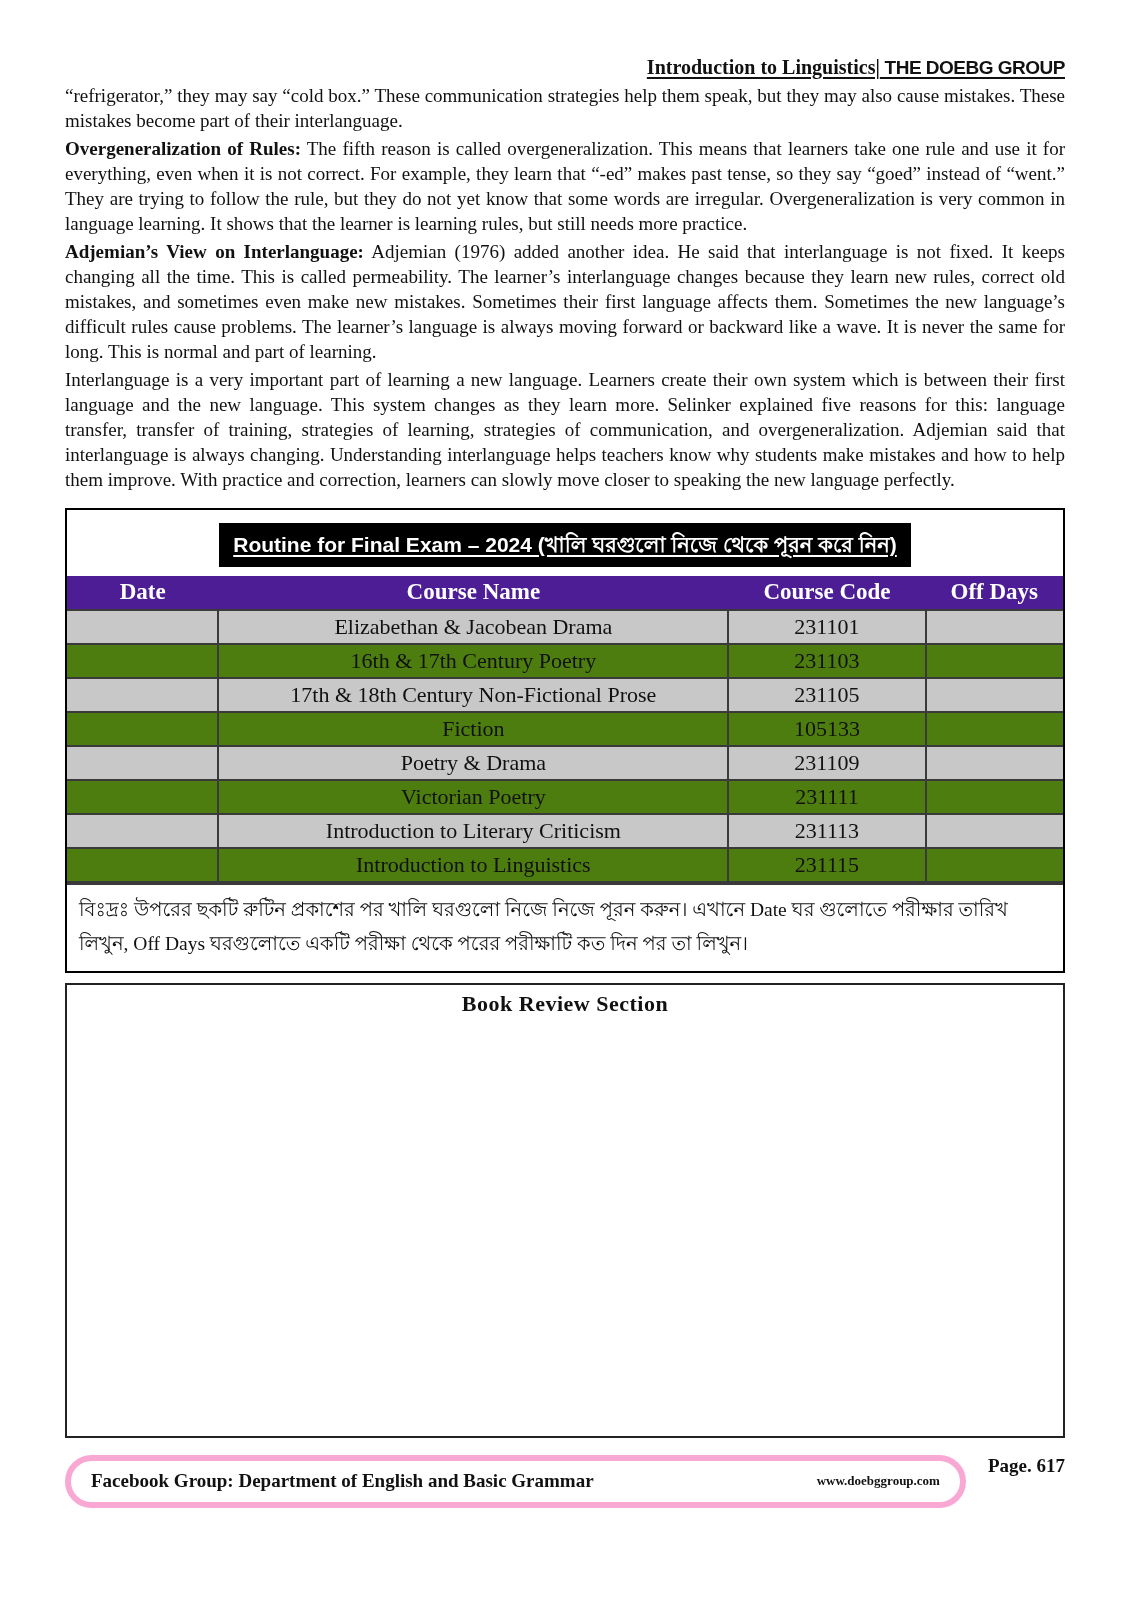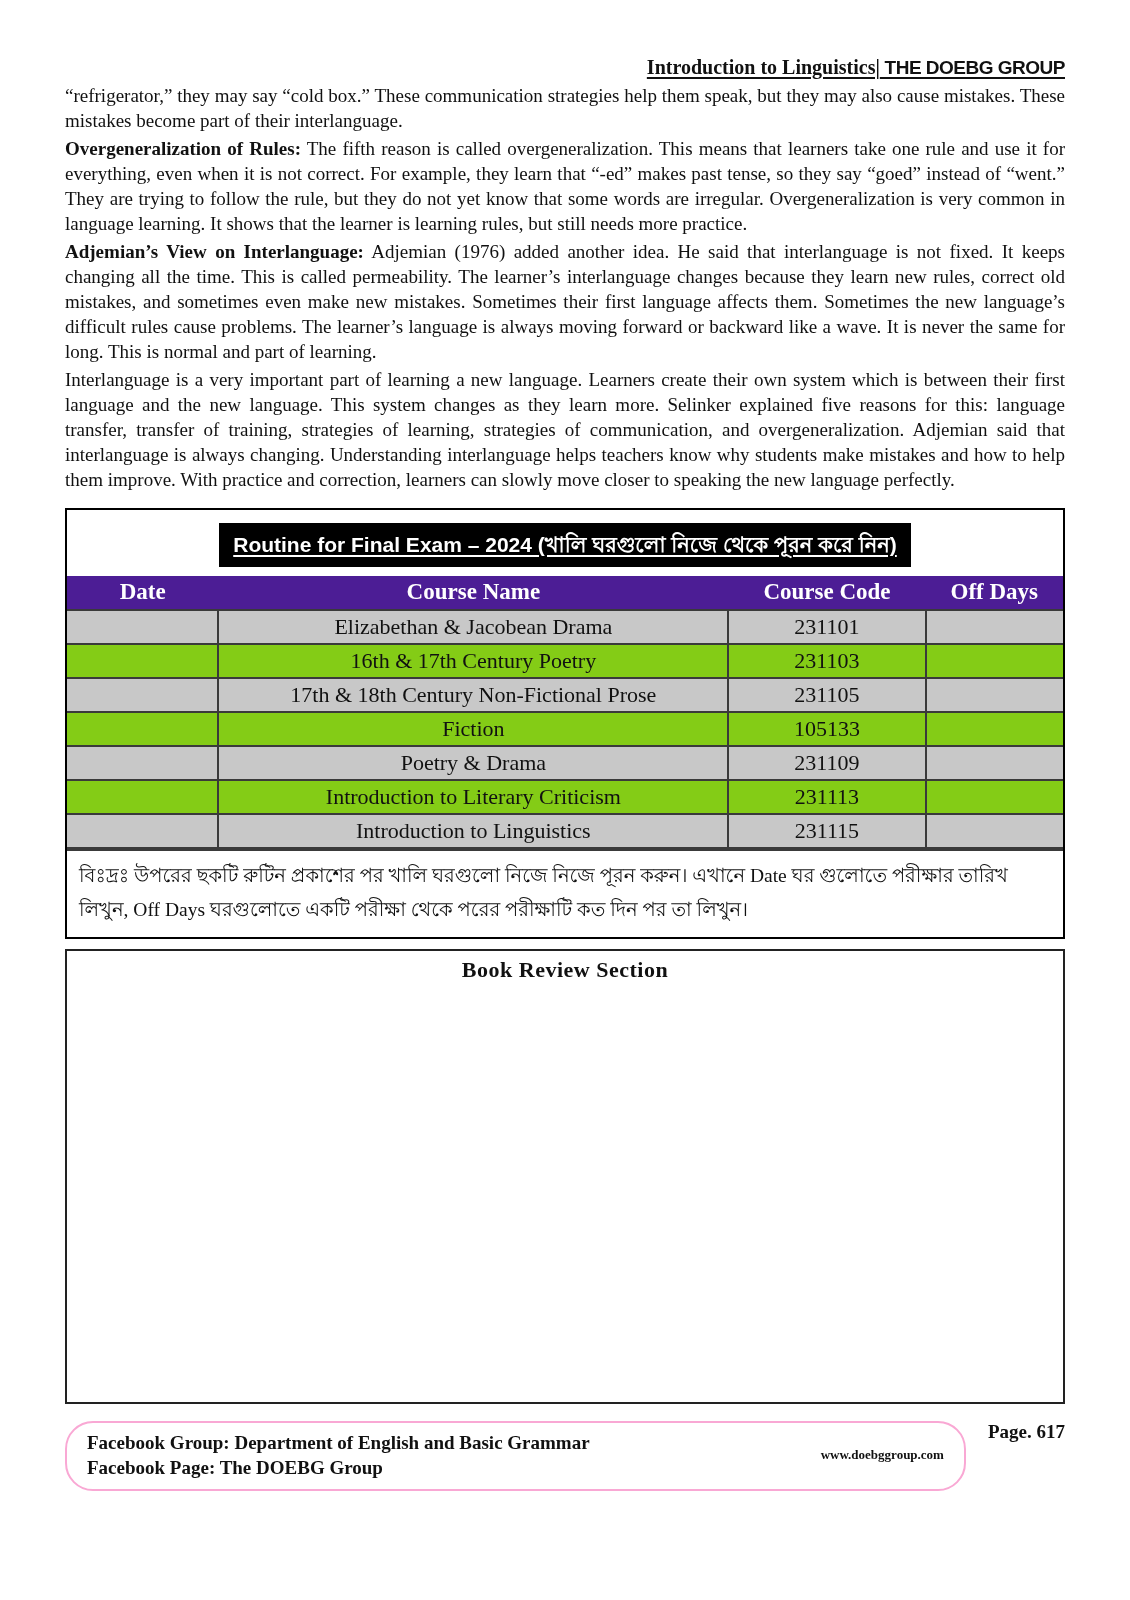--- a/index.html
+++ b/index.html
@@ -71,21 +71,21 @@
     font-size:23px;
     padding:3px 0 4px 0;
     border:none;
   }
   table.routine td {
     border:2px solid #3a3a3a;
     text-align:center;
     font-size:22px;
     height:30px;
     padding:1px 4px;
-    background:#84cc16;
+    background:#4d7c0f;
   }
   table.routine tbody tr:nth-child(odd) td { background:#c8c8c8; }
   table.routine td:first-child { border-left:none; }
   table.routine td:last-child { border-right:none; }
   .routine-note {
     border-top:2px solid #3a3a3a;
     padding:8px 12px 10px 12px;
     font-size:19.5px;
     line-height:34px;
   }
@@ -111,21 +111,21 @@
   }
   
   .footer-row {
     margin-top:17px;
     display:flex;
     align-items:flex-start;
   }
   .footer-box {
     width:1058px;
     box-sizing:border-box;
-    border:2px solid #f9a8d4;
+    border:6px solid #f9a8d4;
     border-radius:28px;
     padding:7px 20px 9px 20px;
     display:flex;
     align-items:center;
   }
   .footer-lines { flex:1; }
   .footer-lines div {
     font-weight:bold;
     font-size:19px;
     line-height:25px;
@@ -207,20 +207,26 @@
           <td></td>
         </tr>
         <tr>
           <td></td>
           <td>Poetry &amp; Drama</td>
           <td>231109</td>
           <td></td>
         </tr>
         <tr>
           <td></td>
+          <td>Victorian Poetry</td>
+          <td>231111</td>
+          <td></td>
+        </tr>
+        <tr>
+          <td></td>
           <td>Introduction to Literary Criticism</td>
           <td>231113</td>
           <td></td>
         </tr>
         <tr>
           <td></td>
           <td>Introduction to Linguistics</td>
           <td>231115</td>
           <td></td>
         </tr>
@@ -230,20 +236,19 @@
   </div>
 
   <div class="review-box">
     <div class="review-title">Book Review Section</div>
   </div>
 
   <div class="footer-row">
     <div class="footer-box">
       <div class="footer-lines">
         <div>Facebook Group: Department of English and Basic Grammar</div>
-        <div>Facebook Page: The DOEBG Group</div>
       </div>
       <div class="footer-site">www.doebggroup.com</div>
     </div>
     <div class="page-number">Page. 617</div>
   </div>
 
 </div>
 
 </body></html>

